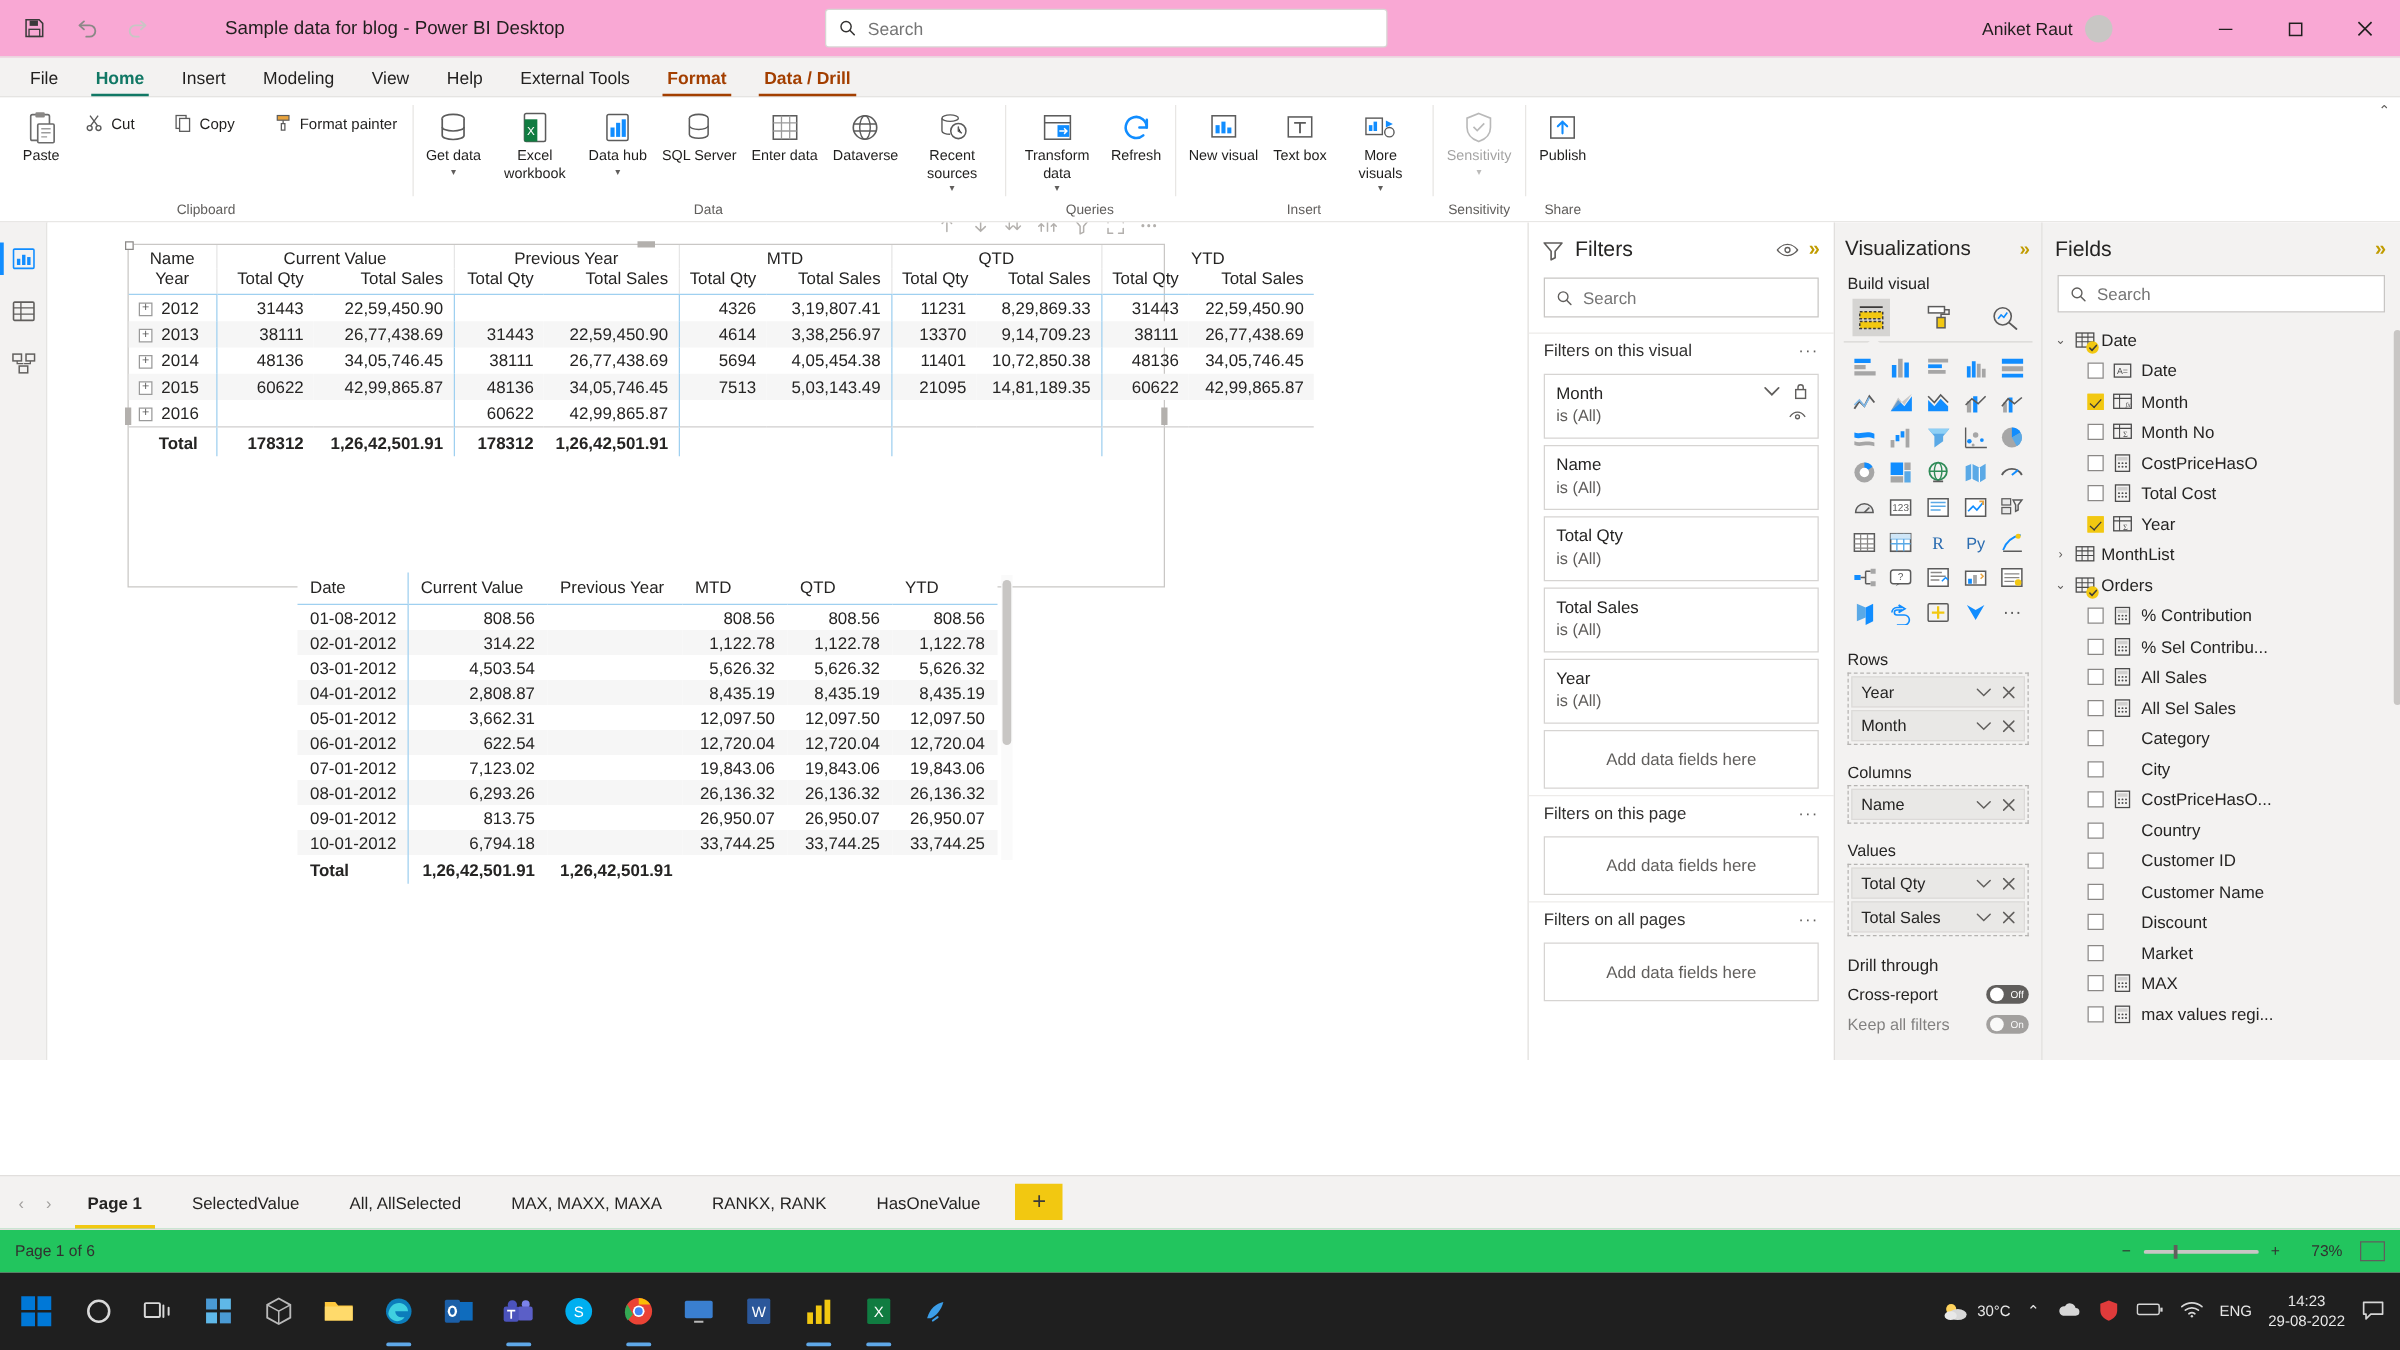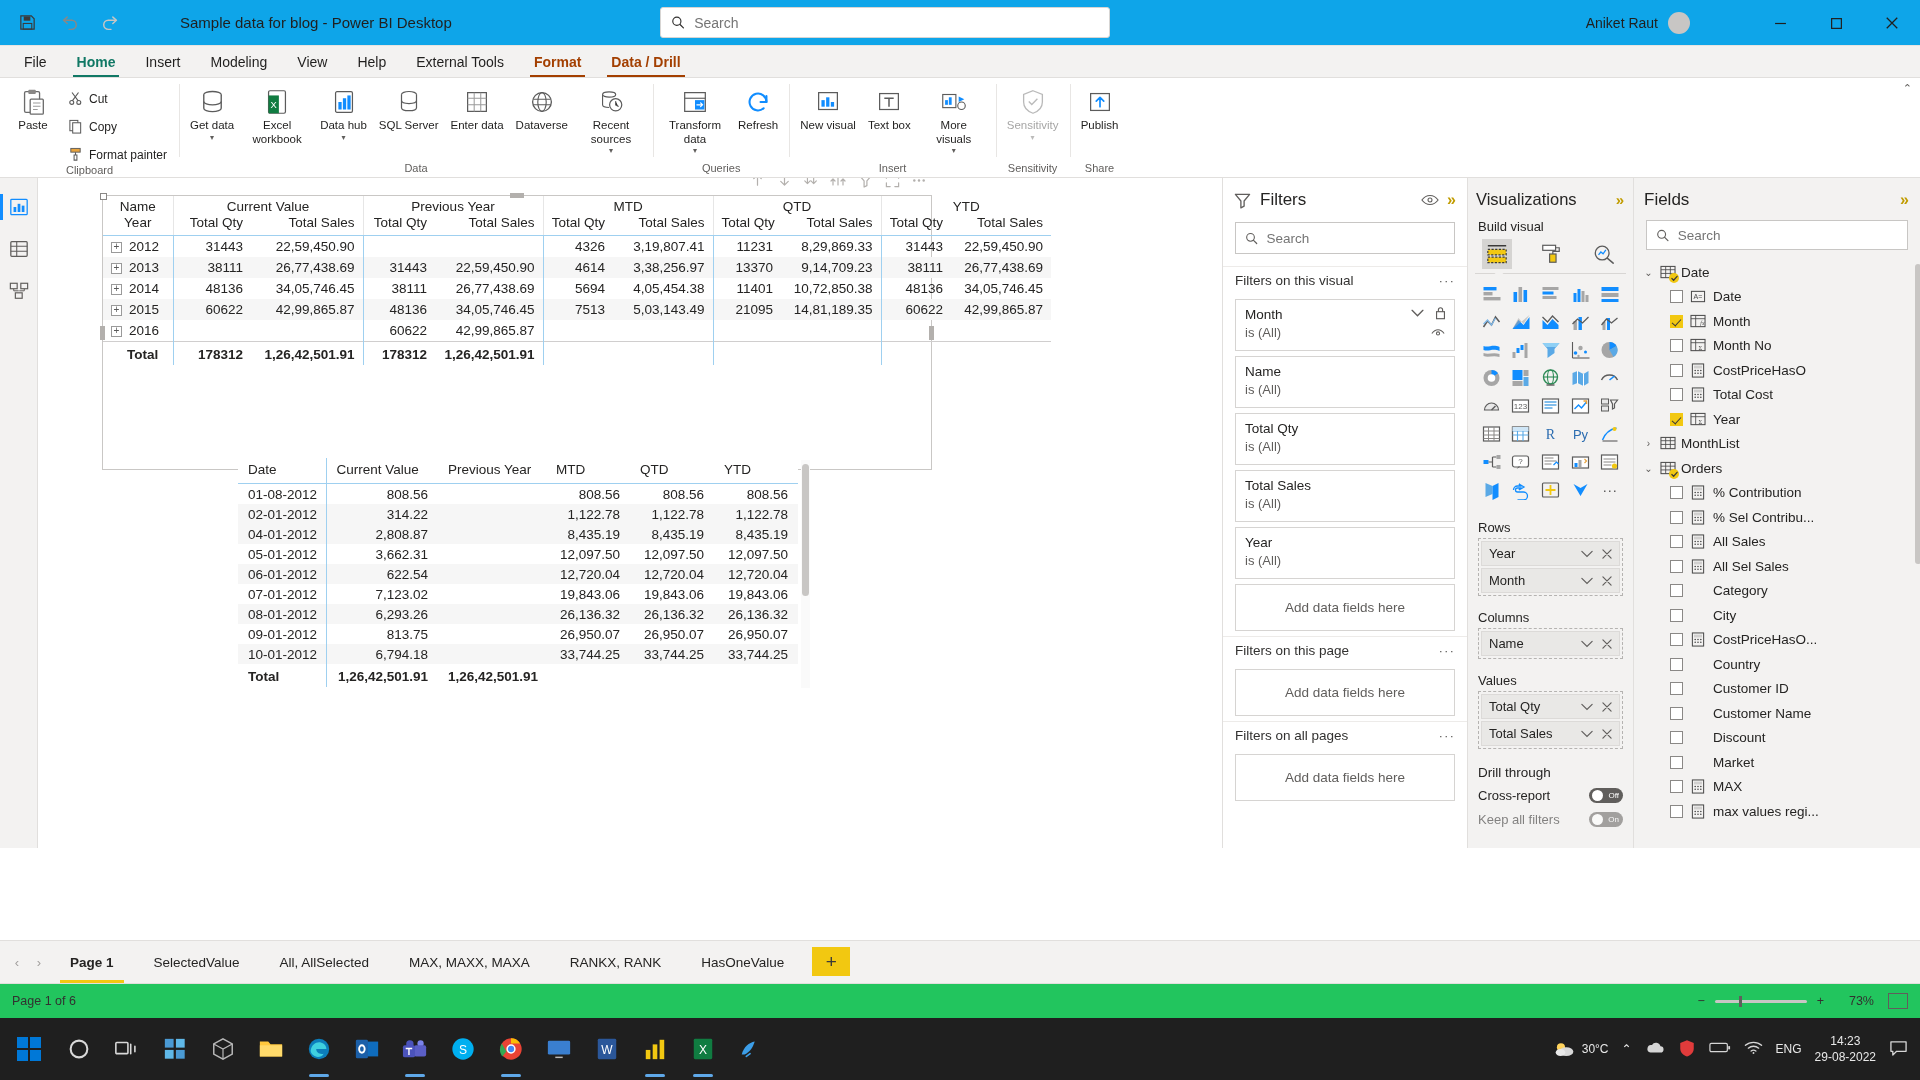--- a/index.html
+++ b/index.html
@@ -7,21 +7,21 @@
   body {
     font-family: "Liberation Sans", sans-serif;
     font-size: 13px;
     color: #252423;
     background:#fff;
   }
   #app { position:relative; width:1920px; height:1080px; }
 
   
   .titlebar {
-    height:46px; background:#0ea5e9; display:flex; align-items:center;
+    height:46px; background:#f9a8d4; display:flex; align-items:center;
     border-bottom:1px solid #e6e4e2; position:relative;
   }
   .tb-left { display:flex; align-items:center; gap:16px; padding-left:14px; }
   .tb-icon { width:26px; height:26px; display:flex; align-items:center; justify-content:center; color:#605e5c; }
   .tb-icon svg { display:block; }
   .tb-title { font-size:15px; color:#201f1e; margin-left:56px; white-space:nowrap; }
   .tb-search {
     position:absolute; left:660px; top:7px; width:450px; height:31px;
     background:#fff; border:1px solid #d7d5d3; border-radius:3px;
     display:flex; align-items:center; padding:0 10px; gap:9px;
@@ -353,21 +353,21 @@
           <span class="ic">
             <svg width="30" height="30" viewBox="0 0 32 32">
                 <rect x="7" y="5" width="16" height="22" rx="1.5" fill="#fff" stroke="#6b6b6b" stroke-width="1.4"></rect>
                 <rect x="11" y="3" width="8" height="4.5" rx="1" fill="#8a8886"></rect>
                 <rect x="13" y="13" width="14" height="16" rx="1" fill="#fff" stroke="#6b6b6b" stroke-width="1.4"></rect>
                 <path d="M16 17h8M16 20.5h8M16 24h5" stroke="#9b9b9b" stroke-width="1.2"></path>
               </svg>
           </span>
           <span class="lbl">Paste</span>
         </div>
-        <div style="display:flex;flex-direction:column;gap:9px;padding-top:7px;">
+        <div style="display:flex;flex-direction:row;gap:19px;padding-top:7px;">
           <div class="rbtn-sm">
             <svg width="15" height="15" viewBox="0 0 16 16">
                 <circle cx="4" cy="12.2" r="2.1" fill="none" stroke="#5b5b5b" stroke-width="1.2"></circle>
                 <circle cx="11.5" cy="12.2" r="2.1" fill="none" stroke="#5b5b5b" stroke-width="1.2"></circle>
                 <path d="M4.6 10.6L11.2 1.6M10.9 10.6L4.3 1.6" stroke="#5b5b5b" stroke-width="1.2"></path>
               </svg>
             <span>Cut</span>
           </div>
           <div class="rbtn-sm">
             <svg width="15" height="15" viewBox="0 0 16 16">
@@ -794,20 +794,28 @@
               <td class="n">808.56</td>
             </tr>
             <tr class="alt">
               <td class="d">02-01-2012</td>
               <td class="n vline">314.22</td>
               <td class="n"></td>
               <td class="n">1,122.78</td>
               <td class="n">1,122.78</td>
               <td class="n">1,122.78</td>
             </tr>
+            <tr>
+              <td class="d">03-01-2012</td>
+              <td class="n vline">4,503.54</td>
+              <td class="n"></td>
+              <td class="n">5,626.32</td>
+              <td class="n">5,626.32</td>
+              <td class="n">5,626.32</td>
+            </tr>
             <tr class="alt">
               <td class="d">04-01-2012</td>
               <td class="n vline">2,808.87</td>
               <td class="n"></td>
               <td class="n">8,435.19</td>
               <td class="n">8,435.19</td>
               <td class="n">8,435.19</td>
             </tr>
             <tr>
               <td class="d">05-01-2012</td>

